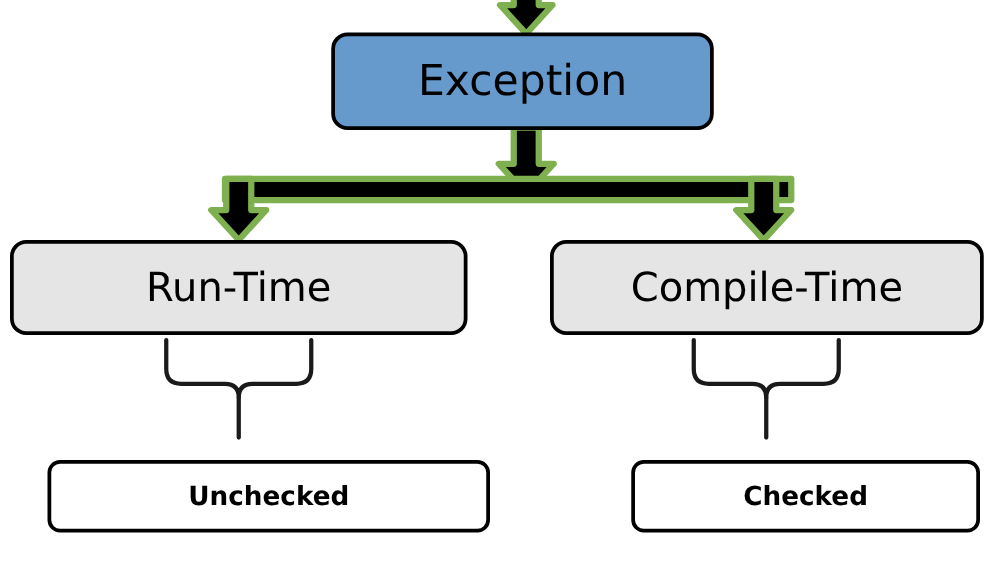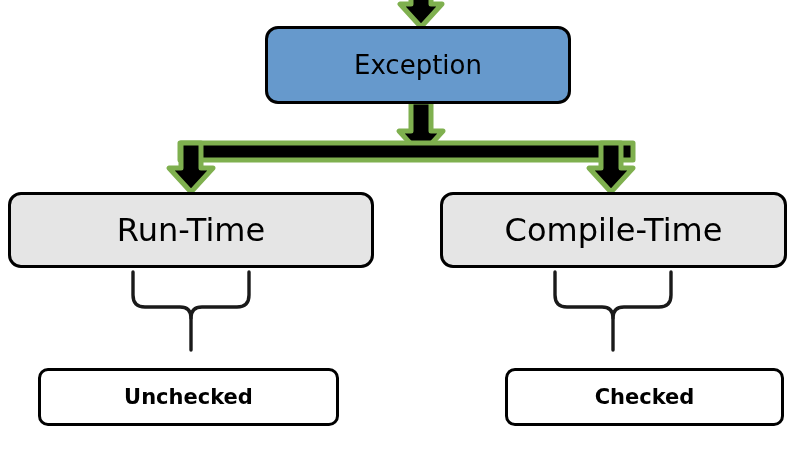--- a/index.html
+++ b/index.html
@@ -41,21 +41,21 @@
   
   #node-exception {
     left: 265px;
     top: 26px;
     width: 306px;
     height: 78px;
     background: #6699cc;
     border-radius: 13px;
   }
   #node-exception .node-label {
-    font-size: 26px;
+    font-size: 34px;
     font-weight: 400;
   }
   
   .node-category {
     background: #e5e5e5;
     border-radius: 13px;
     top: 192px;
     height: 76px;
   }
   #node-run-time {
@@ -73,21 +73,21 @@
   }
   
   .node-leaf {
     background: #ffffff;
     border-radius: 10px;
     top: 368px;
     height: 58px;
   }
   #node-unchecked {
     left: 38px;
-    width: 301px;
+    width: 354px;
   }
   #node-checked {
     left: 461px;
     width: 279px;
     margin-left: 44px;
   }
   .node-leaf .node-label {
     font-size: 21px;
     font-weight: 700;
   }

